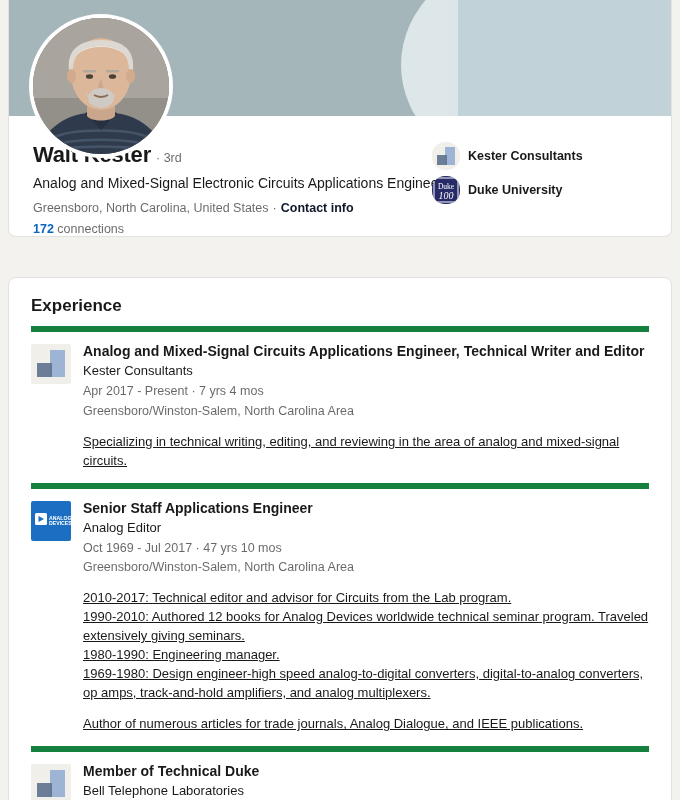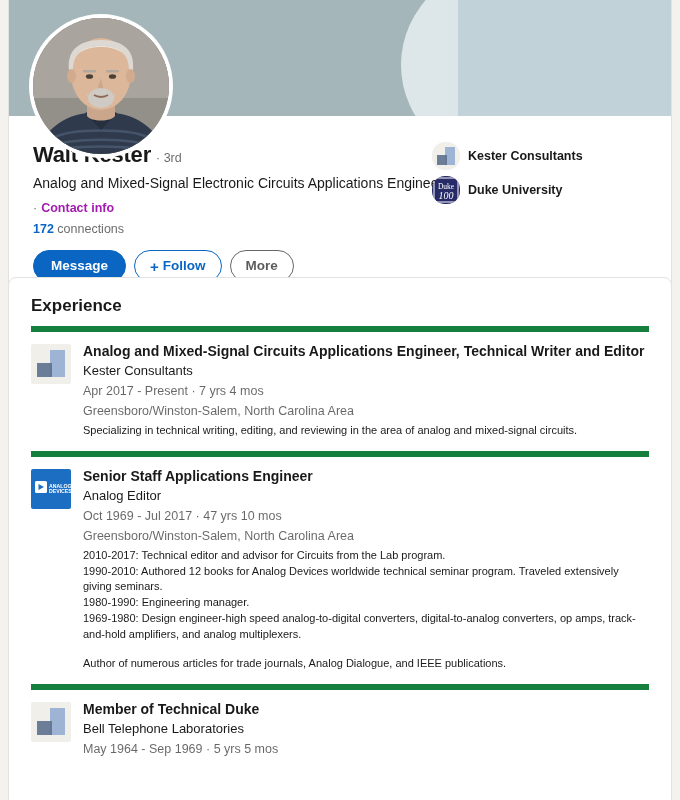--- a/index.html
+++ b/index.html
@@ -124,21 +124,21 @@
   .location-row {
     margin-top: 8px;
     font-size: 12.5px;
     color: #00000099;
     display: flex;
     align-items: baseline;
     gap: 4px;
     flex-wrap: wrap;
   }
   .contact-link {
-    color: #a21caf;
+    color: #0f172a;
     font-weight: bold;
     cursor: pointer;
   }
   .connections {
     margin-top: 7px;
     font-size: 12.5px;
     color: #00000099;
   }
   .connections b { color: #0a66c2; font-weight: bold; }
 
@@ -254,24 +254,25 @@
     margin-top: 3px;
     line-height: 1.3;
   }
   .exp-dates, .exp-location {
     font-size: 12.5px;
     color: #00000099;
     margin-top: 3px;
     line-height: 1.35;
   }
   .exp-desc {
-    font-size: 11px;
-    color: #000000e6;
-    margin-top: 3px;
+    font-size: 13px;
+    color: #000000e6;
+    margin-top: 13px;
     line-height: 1.45;
+    text-decoration: underline;
   }
   .exp-desc p { margin: 0; }
   .exp-desc p.spacer { height: 13px; }
 </style>
 </head>
 <body>
 
 <div class="page">
 
   <div class="profile-card">
@@ -321,20 +322,21 @@
       </div>
     </div>
 
     <div class="identity">
       <div class="name-row">
         <span class="name">Walt Kester</span>
         <span class="degree">· 3rd</span>
       </div>
       <div class="headline">Analog and Mixed-Signal Electronic Circuits Applications Engineer</div>
       <div class="location-row">
+        <span>Greensboro, North Carolina, United States</span>
         <span>·</span>
         <span class="contact-link">Contact info</span>
       </div>
       <div class="connections">
         <b>172</b>
         <span>connections</span>
       </div>
 
       <div class="entities">
         <div class="entity">
@@ -354,32 +356,20 @@
               <rect x="2" y="2" width="24" height="24" fill="none" stroke="#ffffff" stroke-width="1"></rect>
               <text x="14" y="13" font-family="'Liberation Serif', serif" font-size="7.5" fill="#ffffff" text-anchor="middle">Duke</text>
               <text x="14" y="23" font-family="'Liberation Serif', serif" font-style="italic" font-size="10" fill="#ffffff" text-anchor="middle">100</text>
             </svg>
           </div>
           <span class="entity-name">Duke University</span>
         </div>
       </div>
     </div>
 
-    <div class="actions">
-      <div class="btn btn-primary">
-        <span>Message</span>
-      </div>
-      <div class="btn btn-outline-blue">
-        <span class="plus-glyph">+</span>
-        <span>Follow</span>
-      </div>
-      <div class="btn btn-outline-gray">
-        <span>More</span>
-      </div>
-    </div>
   </div>
 
   <div class="exp-card">
     <div class="section-title">Experience</div>
 
     <div class="exp-item">
       <div class="exp-logo">
         <svg viewBox="0 0 40 40">
           <rect width="40" height="40" fill="#f0efe9"></rect>
           <rect x="19" y="6" width="15" height="27" fill="#9db4d4"></rect>

